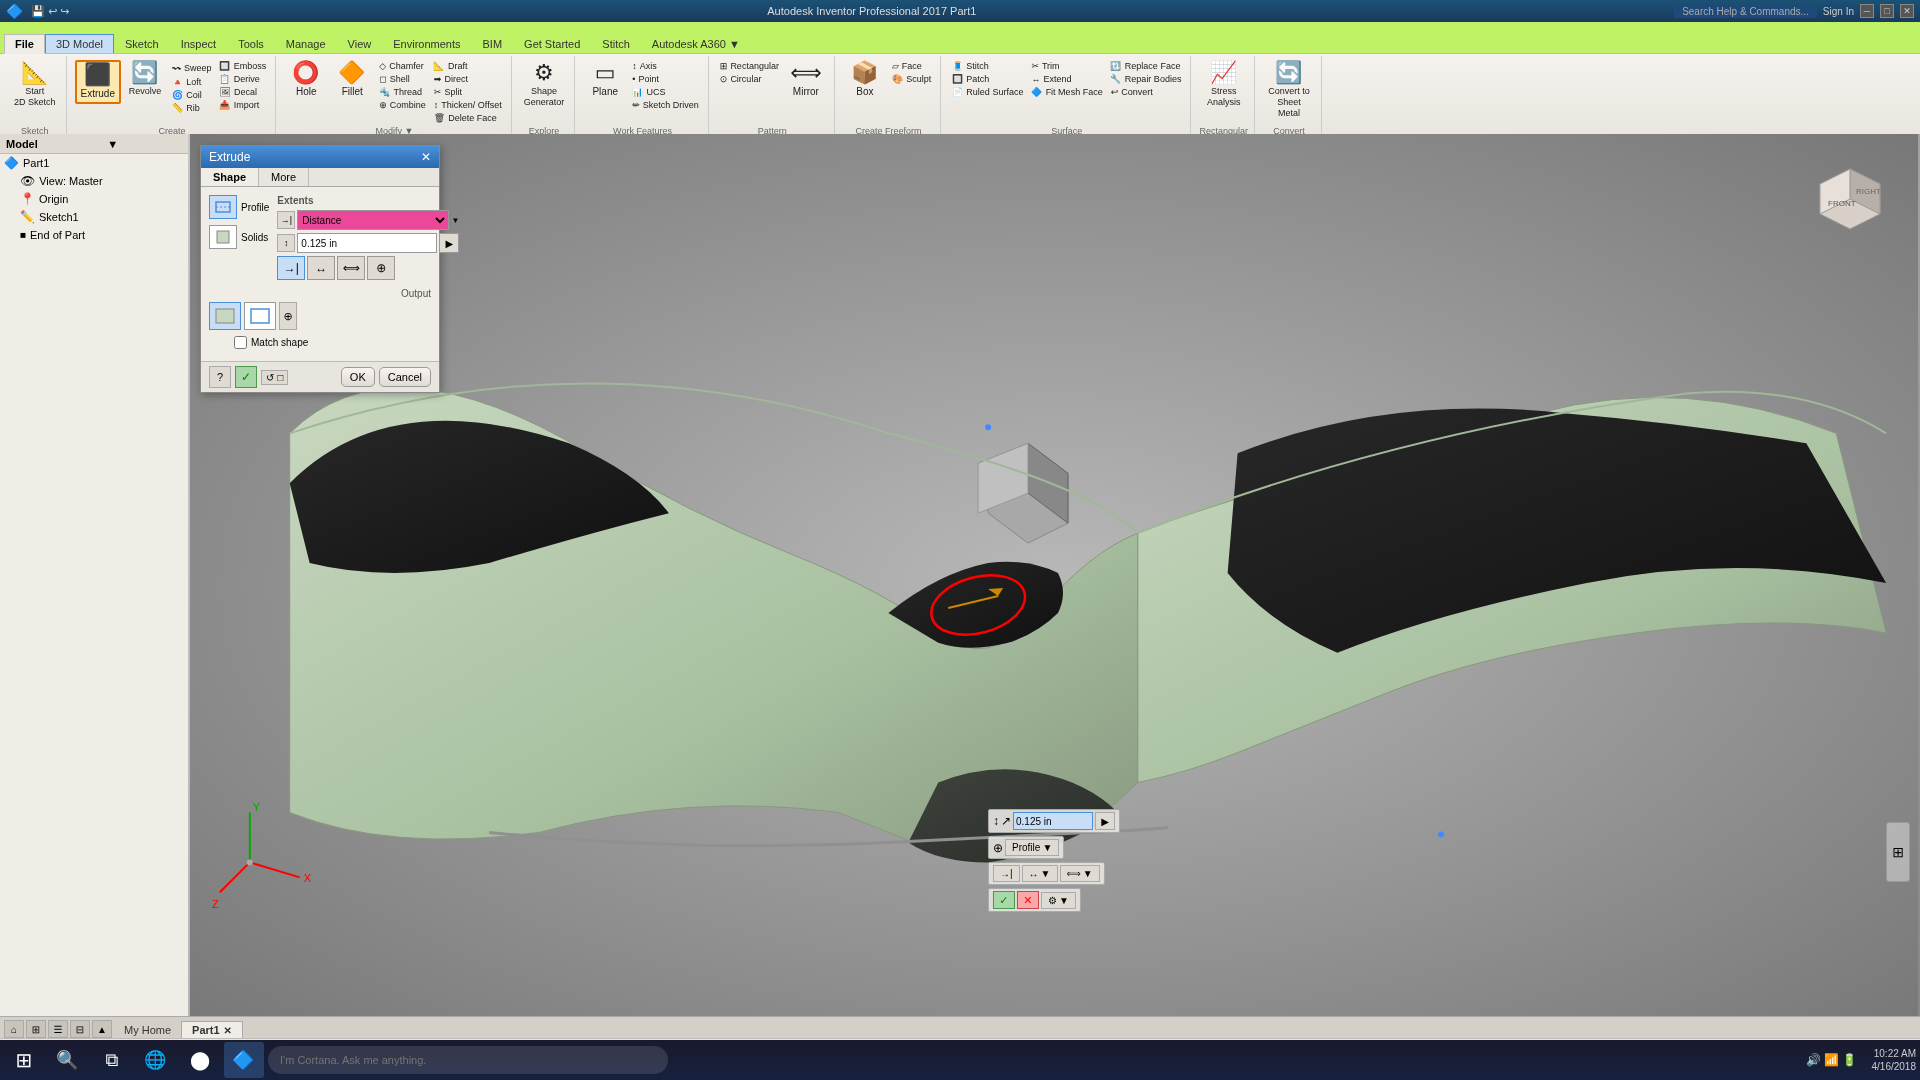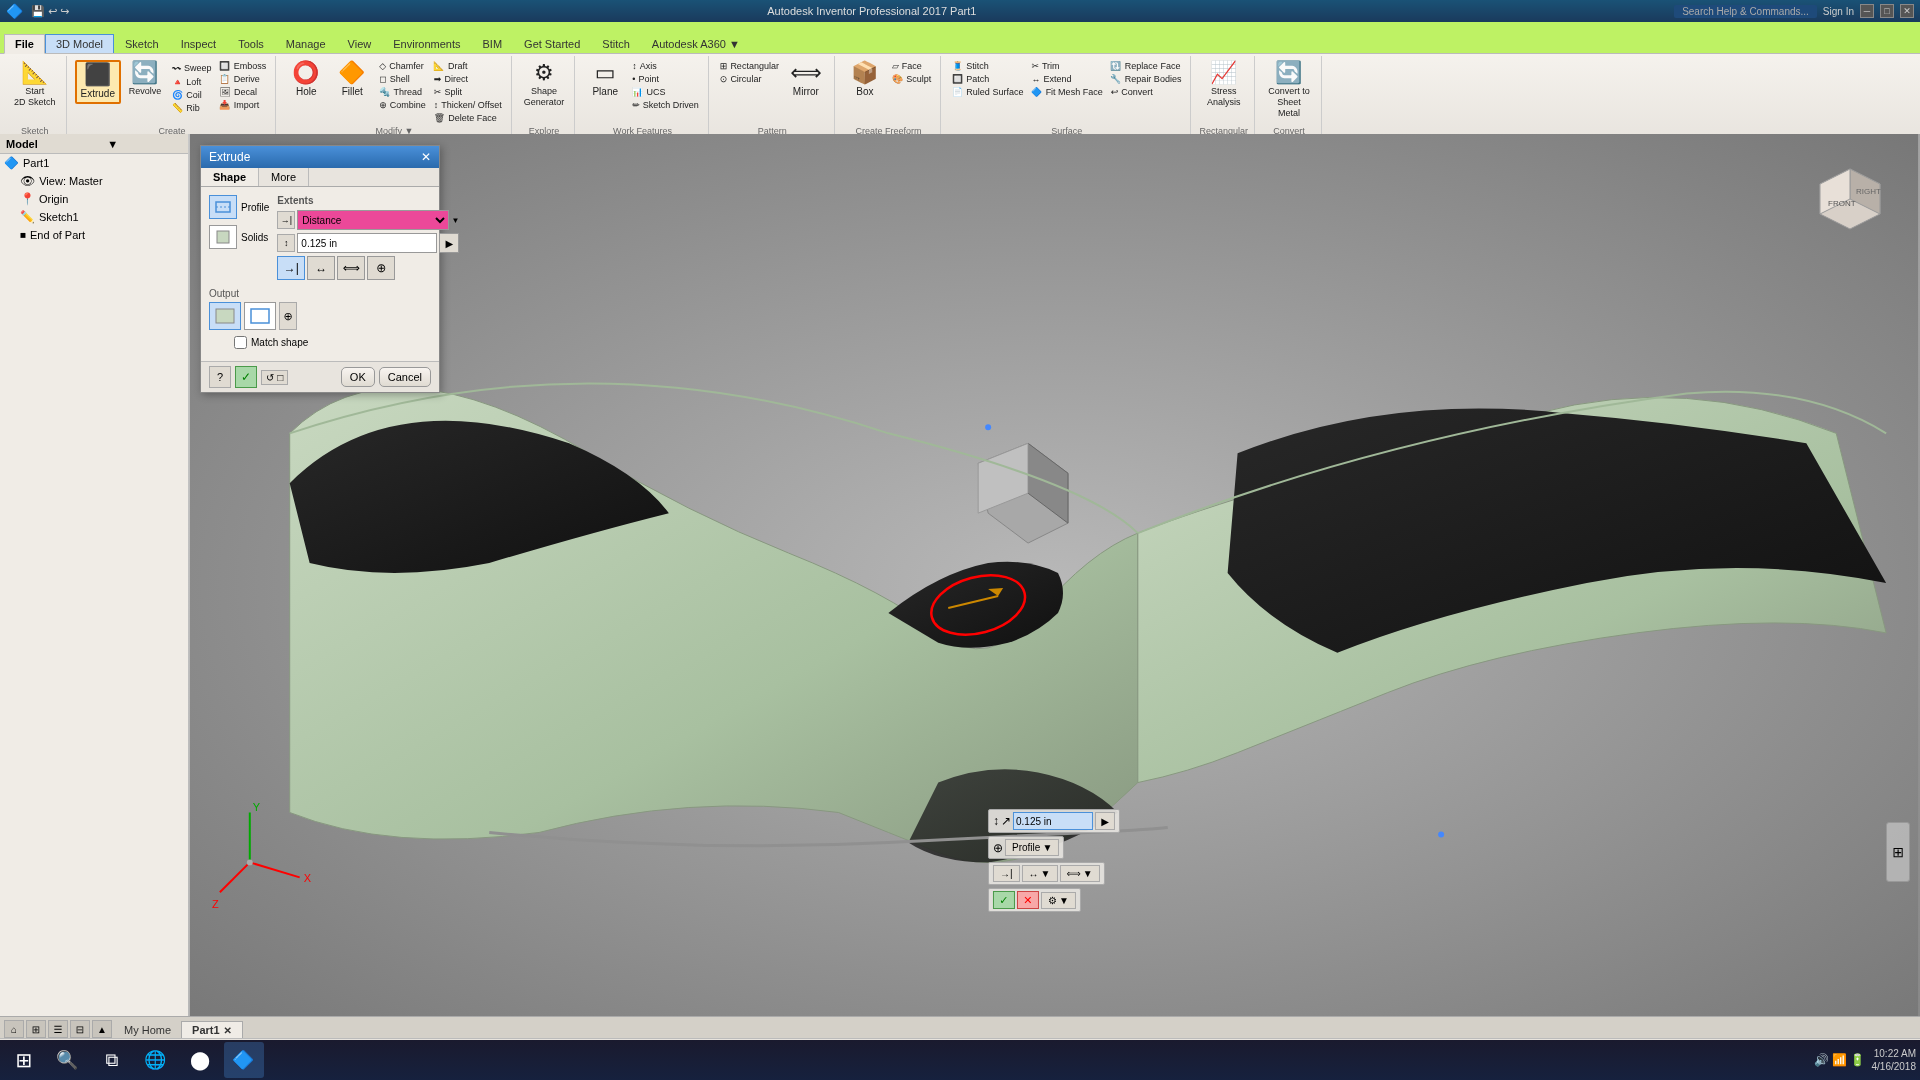--- a/index.html
+++ b/index.html
@@ -402,21 +402,21 @@
       font-size: 11px;
     }
     .taskbar-right {
       margin-left: auto;
       display: flex;
       align-items: center;
       gap: 6px;
       color: #ccc;
       font-size: 10px;
     }
-    .taskbar-time { text-align: right; line-height: 1.3; }
+    .taskbar-time { text-align: right; line-height: 1.3; margin-left: 8px; }
 
     
     #bottom-tabs {
       position: absolute;
       bottom: 42px;
       left: 0;
       right: 0;
       height: 22px;
       background: #d4d0c8;
       border-top: 1px solid #aaa;
@@ -980,21 +980,21 @@
           <div style="display:flex;gap:2px;">
             <div class="direction-btn" style="background:#c8def7;border-color:#4a90d9;">→|</div>
             <div class="direction-btn">↔</div>
             <div class="direction-btn">⟺</div>
             <div class="direction-btn">⊕</div>
           </div>
         </div>
       </div>
     </div>
 
-    <div style="margin-bottom:6px;">
+    <div style="margin-bottom:6px;text-align:right;">
       <div style="font-size:10px;color:#555;margin-bottom:3px;">Output</div>
       <div style="display:flex;gap:3px;align-items:center;">
         <div class="output-btn active">
           <svg width="24" height="22">
               <rect x="3" y="4" width="18" height="14" fill="#c8d8c0" stroke="#888"></rect>
             </svg>
         </div>
         <div class="output-btn">
           <svg width="24" height="22">
               <rect x="3" y="4" width="18" height="14" fill="none" stroke="#4a90d9" stroke-width="1.5"></rect>
@@ -1041,20 +1041,21 @@
   <span>1    1</span>
 </div>
 
 <div id="taskbar">
   <div class="taskbar-start">⊞</div>
   <div class="taskbar-app">🔍</div>
   <div class="taskbar-app">⧉</div>
   <div class="taskbar-app">🌐</div>
   <div class="taskbar-app">⬤</div>
   <div class="taskbar-app" style="background:rgba(74,144,217,0.3);">🔷</div>
+  <input class="taskbar-search" placeholder="I'm Cortana. Ask me anything." style="">
   <div class="taskbar-right">
     <span style="display:flex;gap:4px;font-size:12px;">🔊 📶 🔋</span>
     <div class="taskbar-time">
       <div>10:22 AM</div>
       <div>4/16/2018</div>
     </div>
   </div>
 </div>
 
 </body></html>

